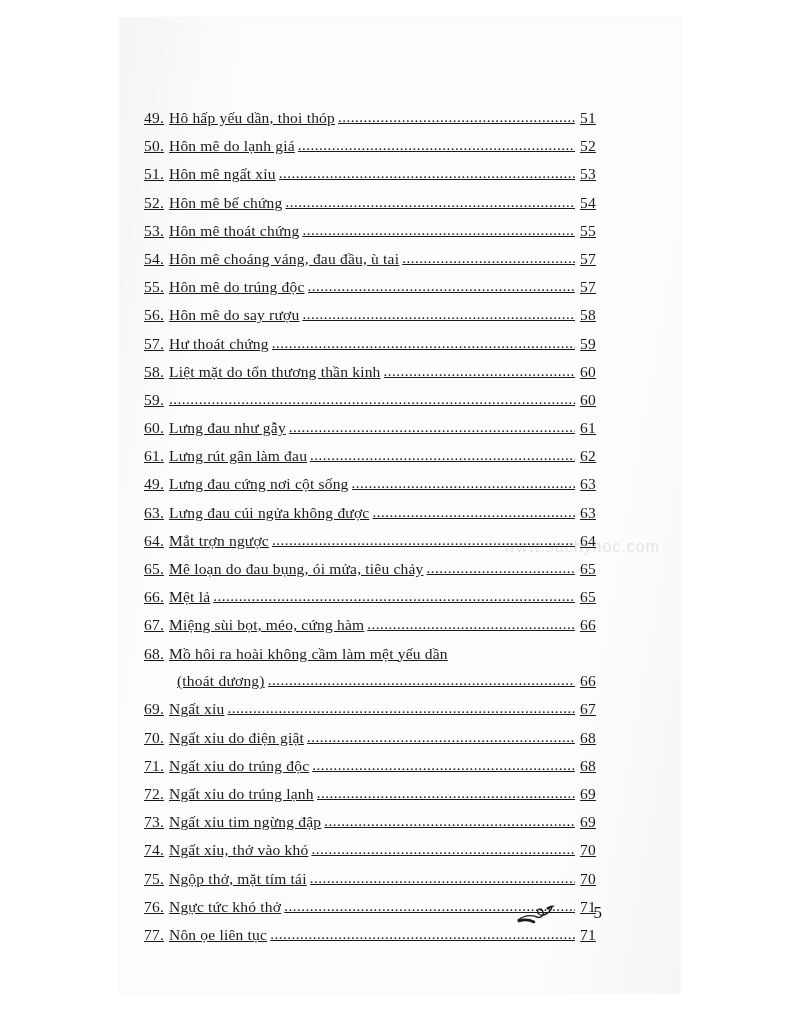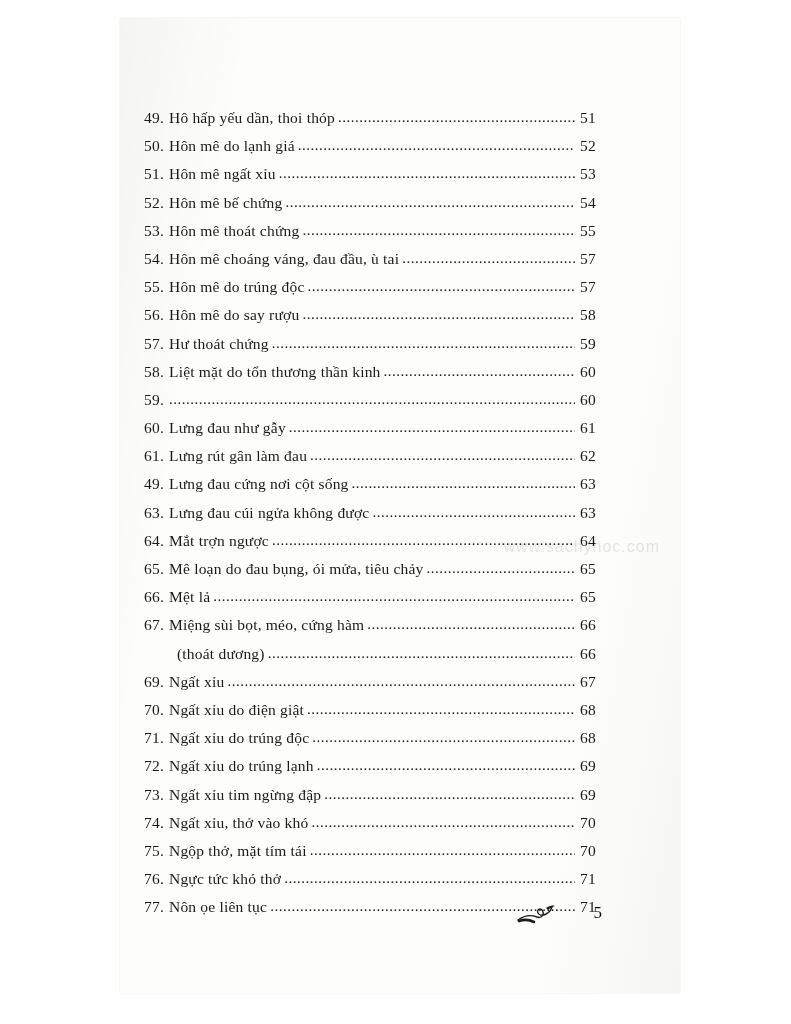--- a/index.html
+++ b/index.html
@@ -45,20 +45,21 @@
   }
   .toc-row {
     display: flex;
     align-items: baseline;
     font-size: 15.5px;
     color: #1a1a1a;
     line-height: 1.0;
     margin-bottom: 12.2px;
     white-space: nowrap;
     letter-spacing: 0.2px;
+    text-decoration: underline;
   }
   .toc-num {
     flex: 0 0 auto;
     padding-right: 5px;
     text-align: right;
     min-width: 26px;
   }
   .toc-title {
     flex: 0 0 auto;
     padding-right: 3px;
@@ -229,20 +230,26 @@
           <span class="toc-num">66.</span>
           <span class="toc-title">Mệt lả</span>
           <span class="toc-dots">........................................................................................................................</span>
           <span class="toc-page">65</span>
         </div>
         <div class="toc-row">
           <span class="toc-num">67.</span>
           <span class="toc-title">Miệng sùi bọt, méo, cứng hàm</span>
           <span class="toc-dots">........................................................................................................................</span>
           <span class="toc-page">66</span>
+        </div>
+        <div class="toc-row">
+          <span class="toc-num">68.</span>
+          <span class="toc-title">Mồ hôi ra hoài không cầm làm mệt yếu dần</span>
+          <span class="toc-dots"></span>
+          <span class="toc-page"></span>
         </div>
         <div class="toc-row cont">
           <span class="toc-num"></span>
           <span class="toc-title">(thoát dương)</span>
           <span class="toc-dots">........................................................................................................................</span>
           <span class="toc-page">66</span>
         </div>
         <div class="toc-row">
           <span class="toc-num">69.</span>
           <span class="toc-title">Ngất xỉu</span>

